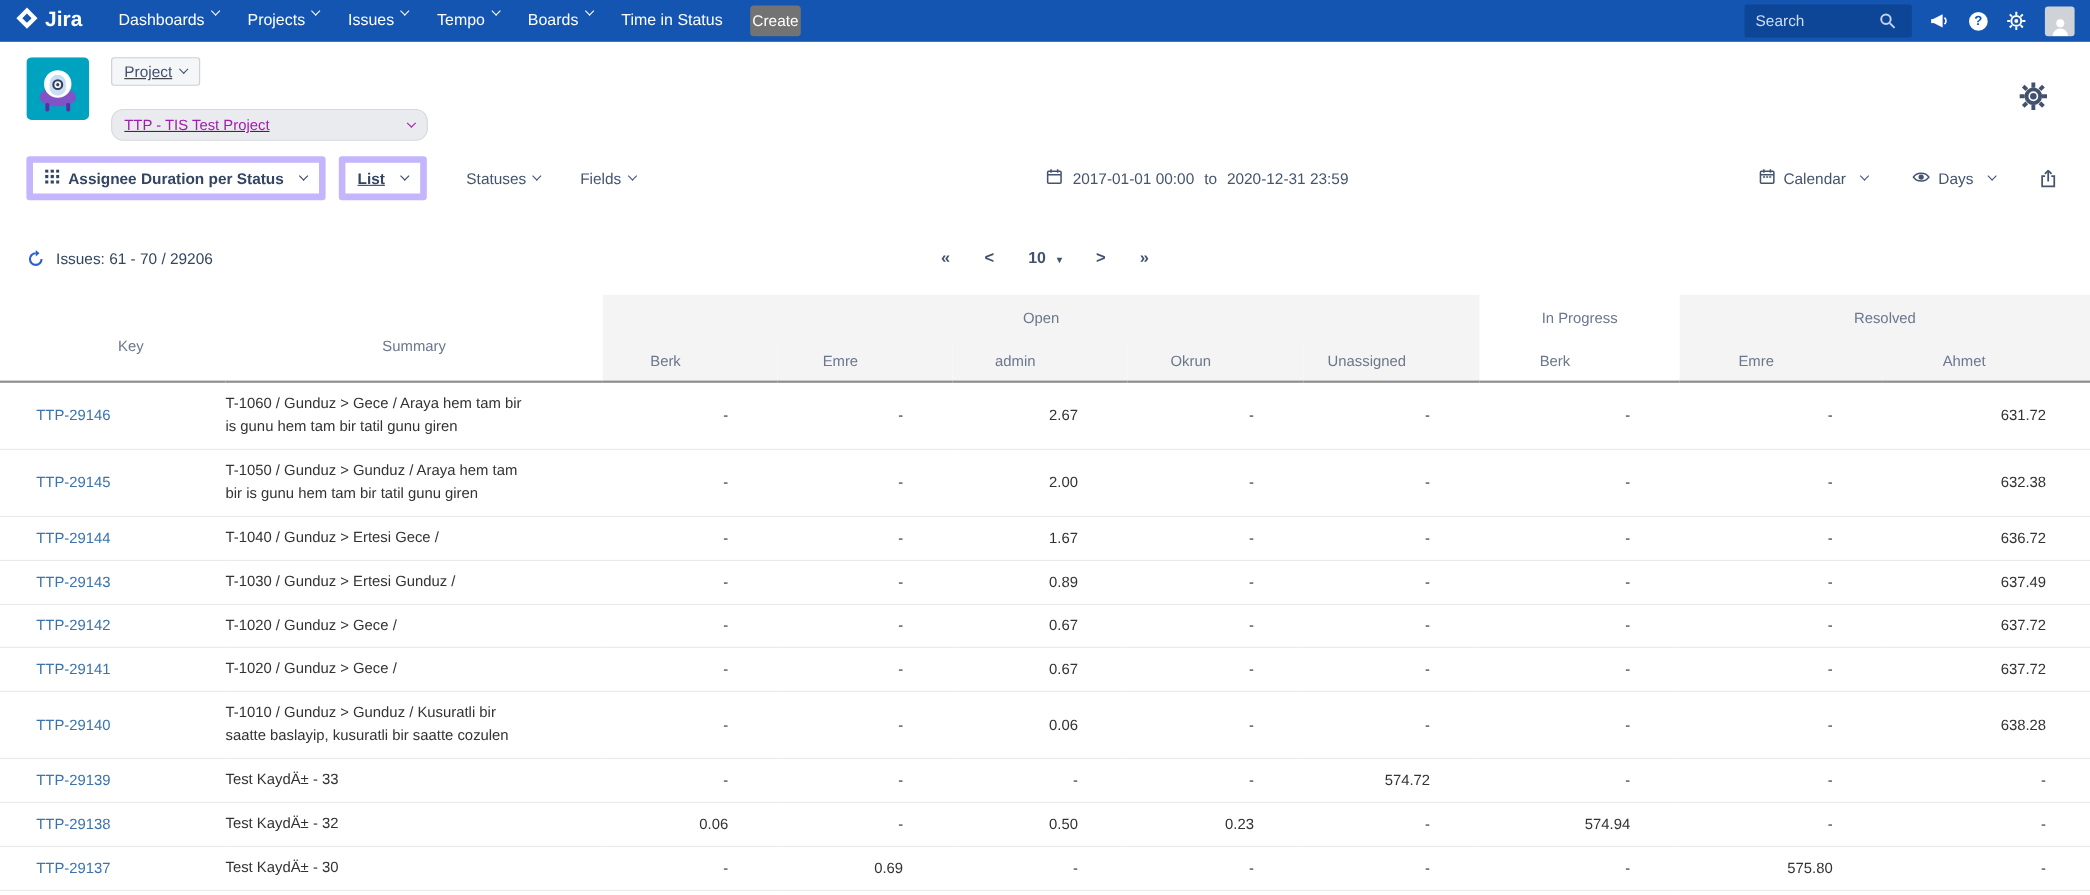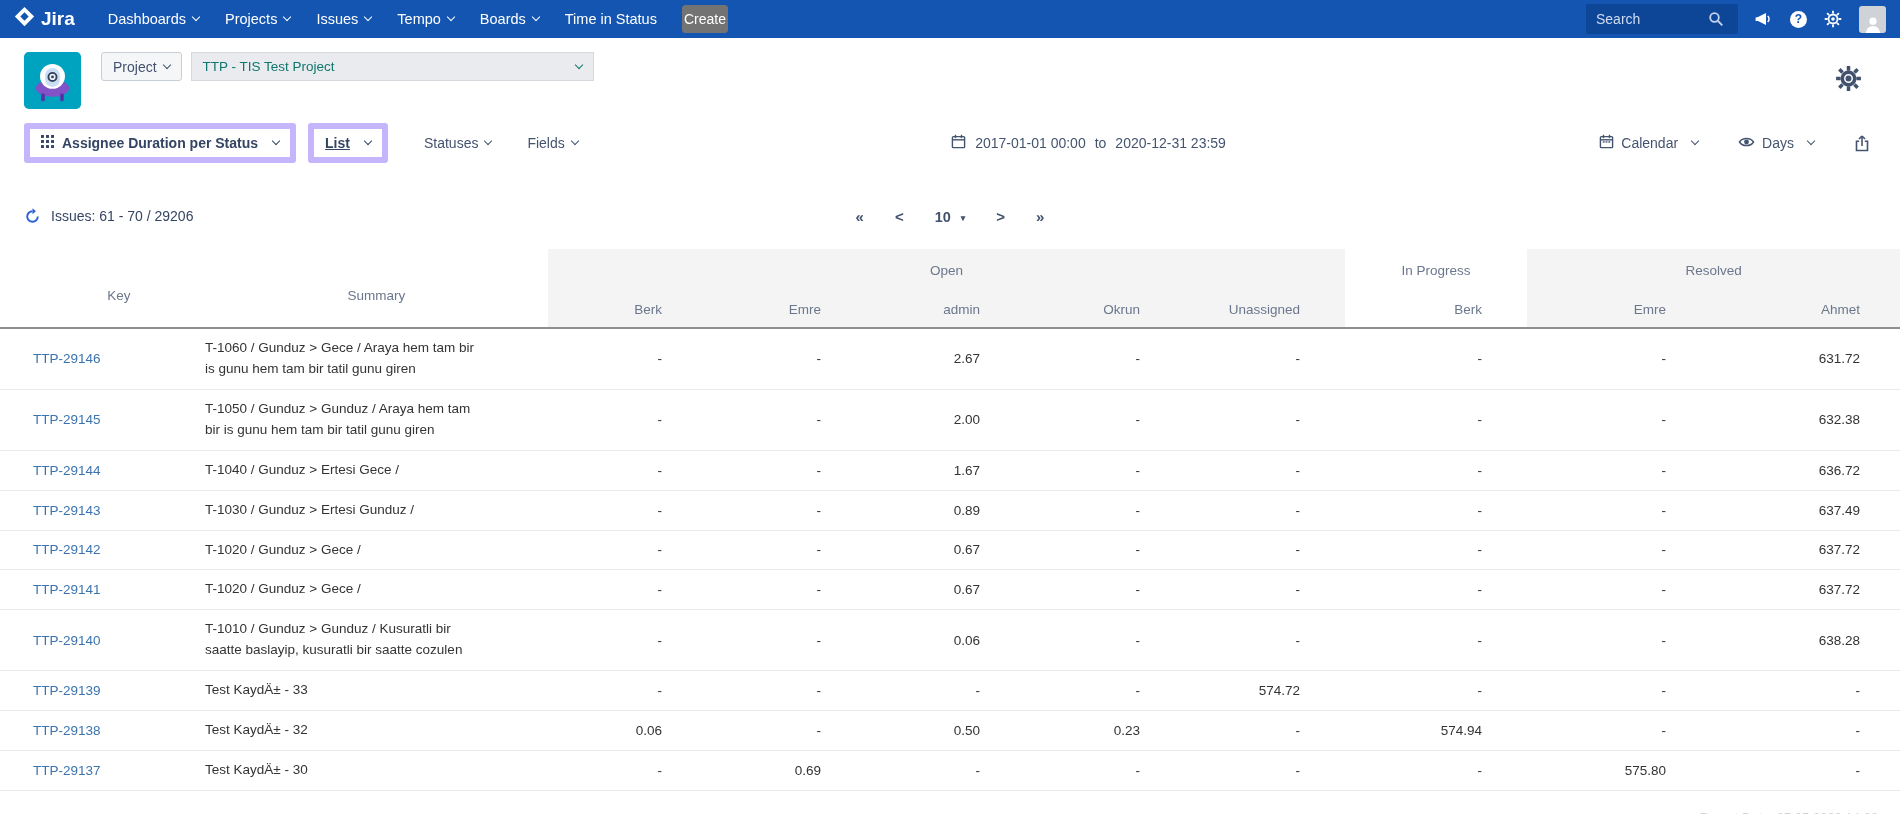--- a/index.html
+++ b/index.html
@@ -7,21 +7,21 @@
     width: 1900px; height: 814px; overflow: hidden;
     font-family: "Liberation Sans", sans-serif;
     background: #ffffff; color: #333;
   }
   
   .navbar {
     height: 38px; background: #1355b0; display: flex; align-items: center;
     padding: 0 14px; color: #fff;
   }
   .brand { display: flex; align-items: center; gap: 6px; font-size: 19px; font-weight: bold; margin-right: 20px; }
-  .nav-item { font-size: 14.5px; margin: 0 13px; display: flex; align-items: center; cursor: pointer; white-space: nowrap; }
+  .nav-item { font-size: 14.5px; margin: 0 13px; display: flex; align-items: flex-start; cursor: pointer; white-space: nowrap; }
   .chev {
     display: inline-block; width: 6px; height: 6px;
     border-right: 1.8px solid currentColor; border-bottom: 1.8px solid currentColor;
     transform: rotate(45deg); margin-left: 7px; margin-top: -4px;
   }
   .create-btn {
     background: #737373; border: none; color: #fff; font-size: 14px;
     padding: 6px 2px; border-radius: 3.5px; margin-left: 12px; cursor: pointer;
     font-family: inherit;
   }
@@ -40,28 +40,28 @@
     font-size: 12px; font-weight: bold; display: flex; align-items: center; justify-content: center;
   }
   .nav-avatar {
     width: 27px; height: 27px; border-radius: 3px; background: #cfd3d8;
     display: flex; align-items: flex-end; justify-content: center; overflow: hidden;
   }
   .icon-btn { display: flex; align-items: center; cursor: pointer; }
   
   .project-band { display: flex; align-items: flex-start; padding: 14px 24px 8px; }
   .project-avatar { width: 57px; height: 57px; margin-right: 20px; flex: 0 0 auto; }
-  .project-controls { display: flex; flex-direction: row; gap: 9px; }
+  .project-controls { display: flex; flex-direction: column; gap: 21px; text-decoration: underline; }
   .pill-btn {
     background: #f5f6f8; border: 1px solid #c9cfd6; border-radius: 3px; color: #42526e;
     font-size: 14px; padding: 4px 11px; width: max-content; display: flex; align-items: center; cursor: pointer;
   }
   .project-select {
-    width: 403px; background: #e9ebee; border: 1px solid #d5d8dd; border-radius: 0;
-    color: #0f766e; font-size: 13.5px; padding: 6px 11px; display: flex;
+    width: 288px; background: #e9ebee; border: 1px solid #d5d8dd; border-radius: 11px;
+    color: #a21caf; font-size: 13.5px; padding: 6px 11px; display: flex;
     justify-content: space-between; align-items: center; cursor: pointer;
   }
   .band-gear { margin-left: auto; align-self: center; margin-right: 14px; cursor: pointer; }
   
   .toolbar { display: flex; align-items: center; padding: 6px 24px 10px; color: #44546f; }
   .tool-btn {
     display: flex; align-items: center; gap: 8px; border: 6px solid #c4b5fd; background: #fff;
     border-radius: 3px; padding: 6px 11px; font-weight: bold; color: #344563; font-size: 14px; cursor: pointer;
   }
   .tool-btn + .tool-btn { margin-left: 12px; text-decoration: underline; }
@@ -82,21 +82,21 @@
   .pagesize { display: flex; align-items: flex-start; gap: 10px; cursor: pointer; font-weight: 700; font-size: 14.5px; }
   .pagesize .caret { font-size: 9px; margin-top: 4px; color: #42526e; }
   .meta { position: absolute; right: 22px; top: -4px; text-align: right; color: #d3d3d3; font-size: 13px; line-height: 1.45; }
   
   table.report { width: 1900px; border-collapse: collapse; table-layout: fixed; margin-top: 16px; }
   .report th { font-weight: normal; color: #6b778c; font-size: 13.5px; }
   .shaded { background: #f4f4f4; }
   .group-row th { height: 42px; text-align: center; vertical-align: middle; }
   .hdr-key { text-align: left; padding-left: 33px; vertical-align: top; padding-top: 15px; }
   .hdr-sum { text-align: left; vertical-align: top; padding-top: 15px; }
-  .sub-row th { height: 37px; text-align: right; padding-right: 45px; vertical-align: middle; }
+  .sub-row th { height: 37px; text-align: center; padding-right: 45px; vertical-align: middle; }
   .sub-row th, th[rowspan] { border-bottom: 2px solid #8e8e8e; }
   .report td { border-bottom: 1px solid #e9e9e9; font-size: 13.5px; color: #333; padding: 9px 0; vertical-align: middle; }
   .c-key { padding-left: 33px !important; }
   .c-key a { color: #3b73af; font-weight: normal; text-decoration: none; cursor: pointer; }
   .sumtext { max-width: 272px; line-height: 1.55; }
   .c-num { text-align: right; padding-right: 45px !important; }
   .c-last { padding-right: 40px !important; }
 </style>
 </head>
 <body>

